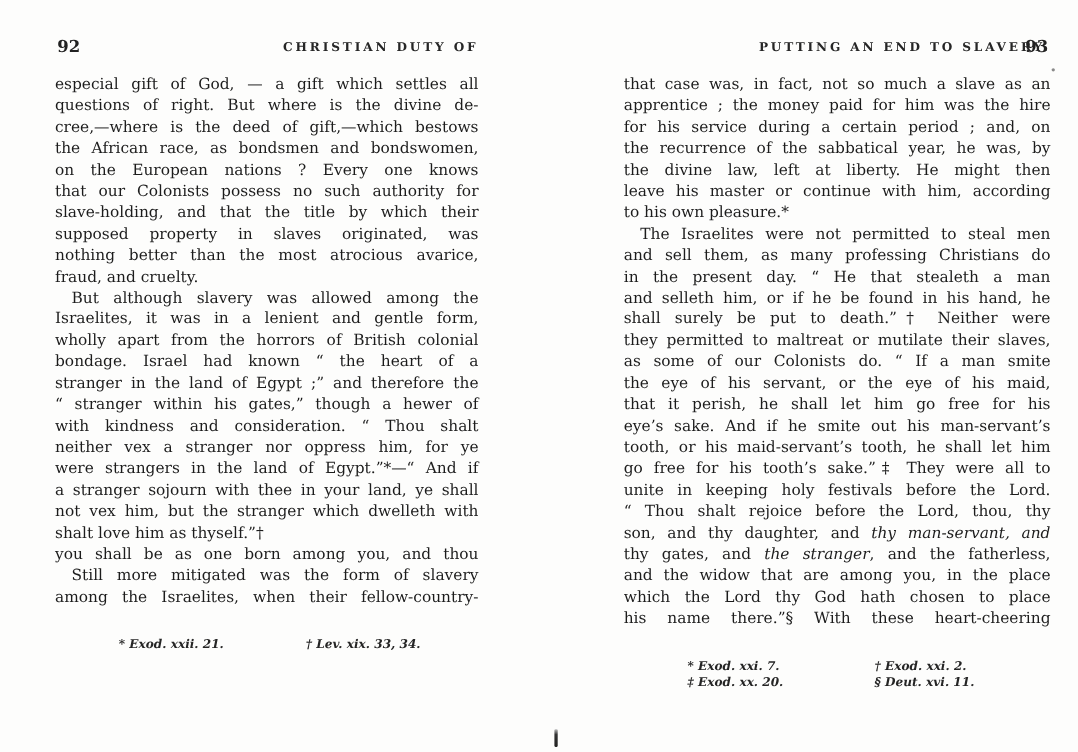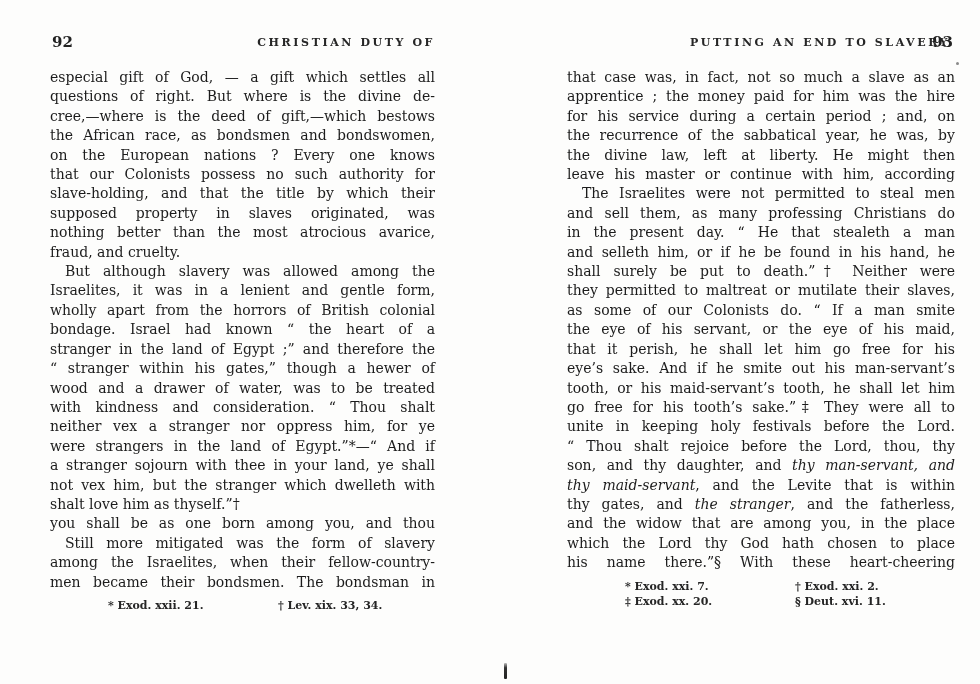--- a/index.html
+++ b/index.html
@@ -46,24 +46,25 @@
   .line {
     text-align: justify;
     text-align-last: justify;
     white-space: normal;
   }
   .line.endline { text-align-last: left; }
   .para.indent .line:first-child { text-indent: 15px; }
   .it { font-style: italic; }
 
   .footnotes {
-    margin-top: 6px;
+    margin-top: 25px;
     font-size: 11px;
     font-weight: 700;
     color: #252525;
+    font-style: italic;
   }
   .fnrow {
     display: grid;
     grid-template-columns: 170px auto;
     padding-left: 58px;
     line-height: 15.5px;
   }
 
   .ink-mark {
     position: absolute;
@@ -105,33 +106,31 @@
         <div class="line"><span>nothing better than the most atrocious avarice,</span></div>
         <div class="line endline"><span>fraud, and cruelty.</span></div>
       </div>
       <div class="para indent">
         <div class="line"><span>But although slavery was allowed among the</span></div>
         <div class="line"><span>Israelites, it was in a lenient and gentle form,</span></div>
         <div class="line"><span>wholly apart from the horrors of British colonial</span></div>
         <div class="line"><span>bondage. Israel had known “ the heart of a</span></div>
         <div class="line"><span>stranger in the land of Egypt ;” and therefore the</span></div>
         <div class="line"><span>“ stranger within his gates,” though a hewer of</span></div>
-        <div class="line"><span>wood and a drawer of water, was to be treated</span></div>
         <div class="line"><span>with kindness and consideration. “ Thou shalt</span></div>
         <div class="line"><span>neither vex a stranger nor oppress him, for ye</span></div>
         <div class="line"><span>were strangers in the land of Egypt.”*—“ And if</span></div>
         <div class="line"><span>a stranger sojourn with thee in your land, ye shall</span></div>
         <div class="line"><span>not vex him, but the stranger which dwelleth with</span></div>
         <div class="line endline"><span>shalt love him as thyself.”†</span></div>
         <div class="line"><span>you shall be as one born among you, and thou</span></div>
       </div>
       <div class="para indent">
         <div class="line"><span>Still more mitigated was the form of slavery</span></div>
         <div class="line"><span>among the Israelites, when their fellow-country-</span></div>
-        <div class="line"><span>men became their bondsmen. The bondsman in</span></div>
       </div>
     </div>
   <div class="footnotes">
       <div class="fnrow">
         <span class="fn">* Exod. xxii. 21.</span>
         <span class="fn">† Lev. xix. 33, 34.</span>
       </div>
     </div>
 </div>
 
@@ -141,38 +140,38 @@
     <span class="pagenum nright">93</span>
   </div>
   <div class="body">
       <div class="para">
         <div class="line"><span>that case was, in fact, not so much a slave as an</span></div>
         <div class="line"><span>apprentice ; the money paid for him was the hire</span></div>
         <div class="line"><span>for his service during a certain period ; and, on</span></div>
         <div class="line"><span>the recurrence of the sabbatical year, he was, by</span></div>
         <div class="line"><span>the divine law, left at liberty. He might then</span></div>
         <div class="line"><span>leave his master or continue with him, according</span></div>
+        <div class="line endline"><span>to his own pleasure.*</span></div>
       </div>
       <div class="para indent">
         <div class="line"><span>The Israelites were not permitted to steal men</span></div>
         <div class="line"><span>and sell them, as many professing Christians do</span></div>
         <div class="line"><span>in the present day. “ He that stealeth a man</span></div>
         <div class="line"><span>and selleth him, or if he be found in his hand, he</span></div>
         <div class="line"><span>shall surely be put to death.”† Neither were</span></div>
         <div class="line"><span>they permitted to maltreat or mutilate their slaves,</span></div>
         <div class="line"><span>as some of our Colonists do. “ If a man smite</span></div>
         <div class="line"><span>the eye of his servant, or the eye of his maid,</span></div>
         <div class="line"><span>that it perish, he shall let him go free for his</span></div>
         <div class="line"><span>eye’s sake. And if he smite out his man-servant’s</span></div>
         <div class="line"><span>tooth, or his maid-servant’s tooth, he shall let him</span></div>
         <div class="line"><span>go free for his tooth’s sake.”‡ They were all to</span></div>
         <div class="line"><span>unite in keeping holy festivals before the Lord.</span></div>
         <div class="line"><span>“ Thou shalt rejoice before the Lord, thou, thy</span></div>
         <div class="line"><span>son, and thy daughter, and </span><span class="it">thy man-servant, and</span></div>
-        <div class="line"><span class="it">thy maid-servant</span><span>, and the Levite that is within</span></div>
         <div class="line"><span>thy gates, and </span><span class="it">the stranger</span><span>, and the fatherless,</span></div>
         <div class="line"><span>and the widow that are among you, in the place</span></div>
         <div class="line"><span>which the Lord thy God hath chosen to place</span></div>
         <div class="line"><span>his name there.”§ With these heart-cheering</span></div>
       </div>
     </div>
   <div class="footnotes">
       <div class="fnrow">
         <span class="fn">* Exod. xxi. 7.</span>
         <span class="fn">† Exod. xxi. 2.</span>

